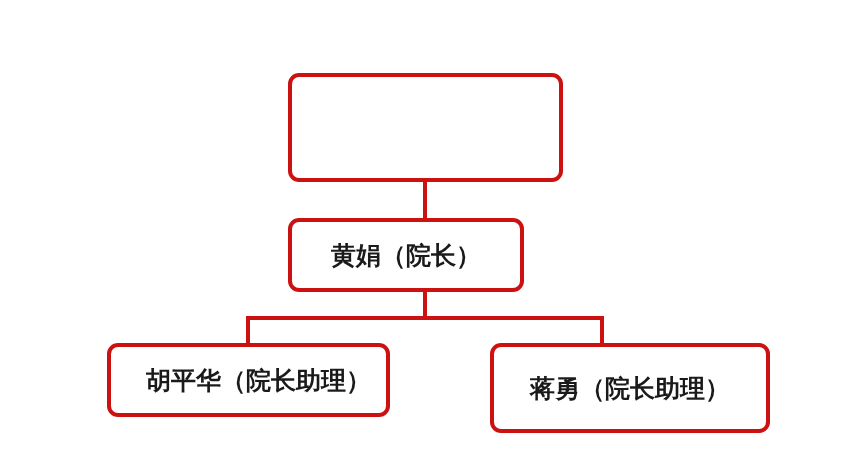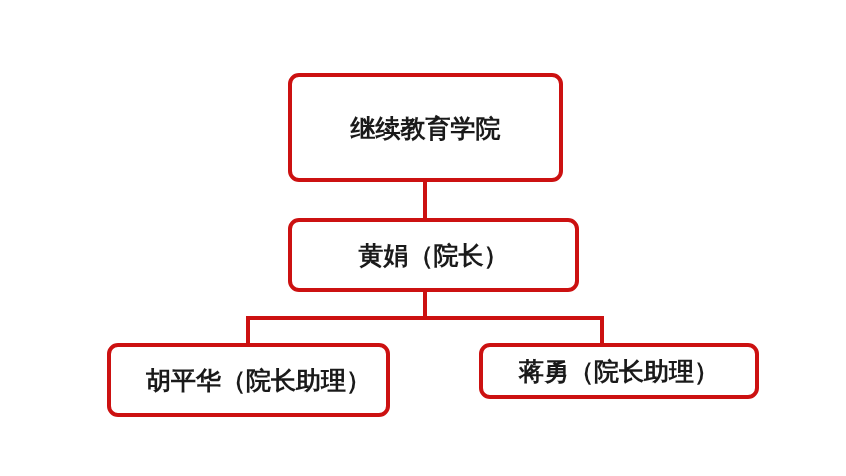--- a/index.html
+++ b/index.html
@@ -33,44 +33,43 @@
     z-index: 2;
   }
   .connector {
     position: absolute;
     background: #CC1111;
     z-index: 1;
   }
   
   #box-root   { left: 288px; top: 73px;  width: 275px; height: 109px; }
   
-  #box-dean   { left: 288px; top: 218px; width: 291px; height: 74px; }
+  #box-dean   { left: 288px; top: 218px; width: 236px; height: 74px; }
   
   #box-asst1  { left: 107px; top: 343px; width: 283px; height: 74px; padding-left: 20px; }
-  #box-asst2  { left: 479px; top: 343px; width: 280px; height: 56px; }
+  #box-asst2  { left: 490px; top: 343px; width: 280px; height: 90px; }
   
   #conn-root-dean      { left: 423px; top: 180px; width: 4px;   height: 40px; }
   #conn-dean-stub      { left: 423px; top: 290px; width: 4px;   height: 30px; }
   #conn-horizontal     { left: 246px; top: 316px; width: 358px; height: 4px;  }
   #conn-drop-left      { left: 246px; top: 316px; width: 4px;   height: 29px; }
   #conn-drop-right     { left: 600px; top: 316px; width: 4px;   height: 29px; }
 </style>
 </head>
 <body>
 
 <div id="stage">
 
   <div class="connector" id="conn-root-dean"></div>
   <div class="connector" id="conn-dean-stub"></div>
   <div class="connector" id="conn-horizontal"></div>
   <div class="connector" id="conn-drop-left"></div>
   <div class="connector" id="conn-drop-right"></div>
 
   <div class="org-box" id="box-root">
-    <span>继续教育学院</span>
   </div>
 
   <div class="org-box" id="box-dean">
     <span>黄娟（院长）</span>
   </div>
 
   <div class="org-box" id="box-asst1">
     <span>胡平华（院长助理）</span>
   </div>
 

